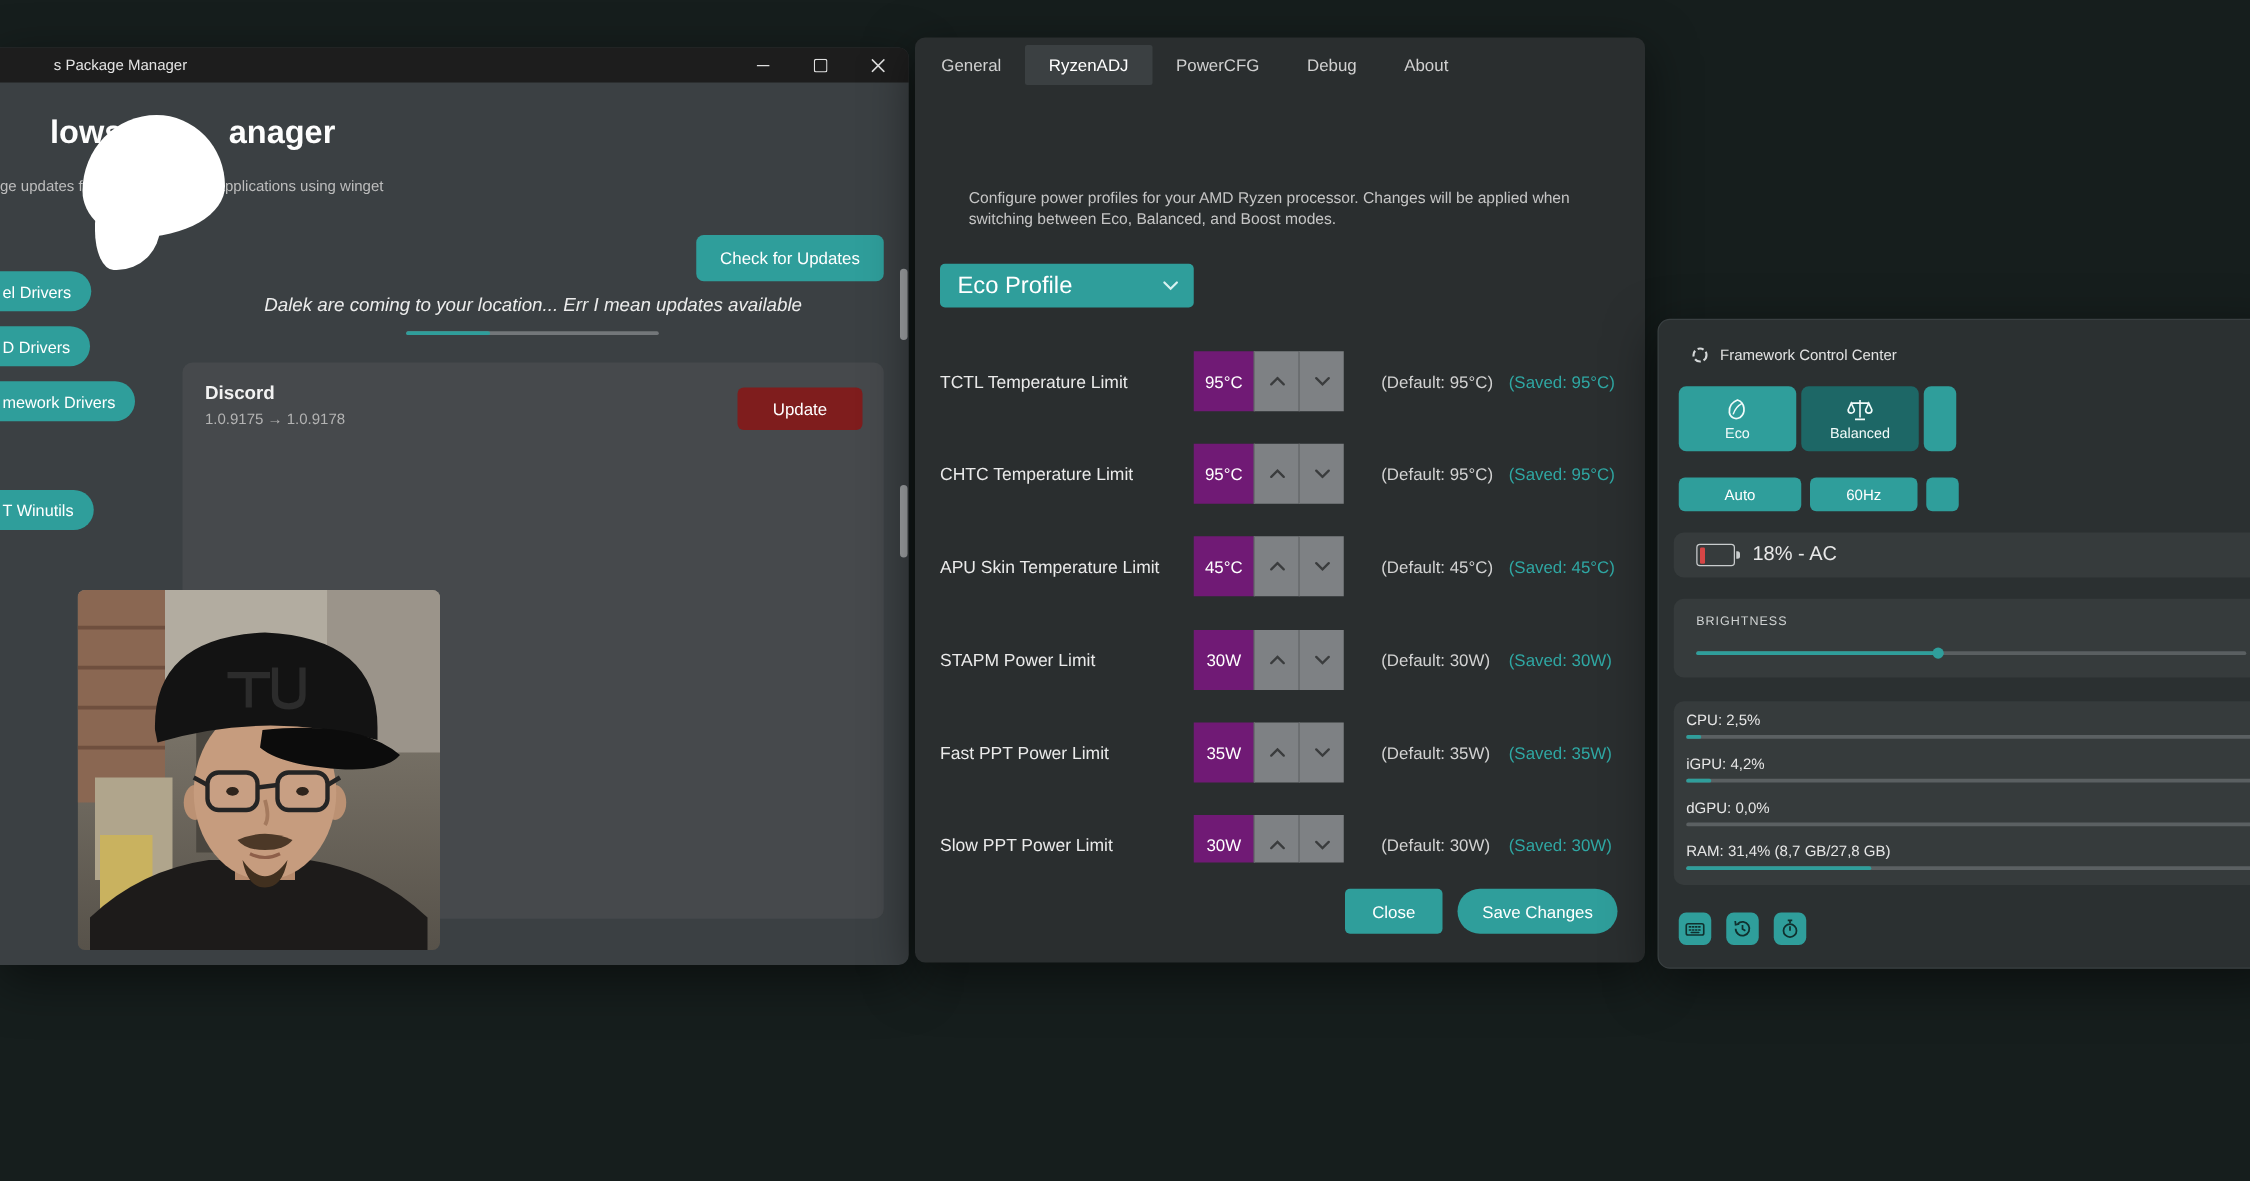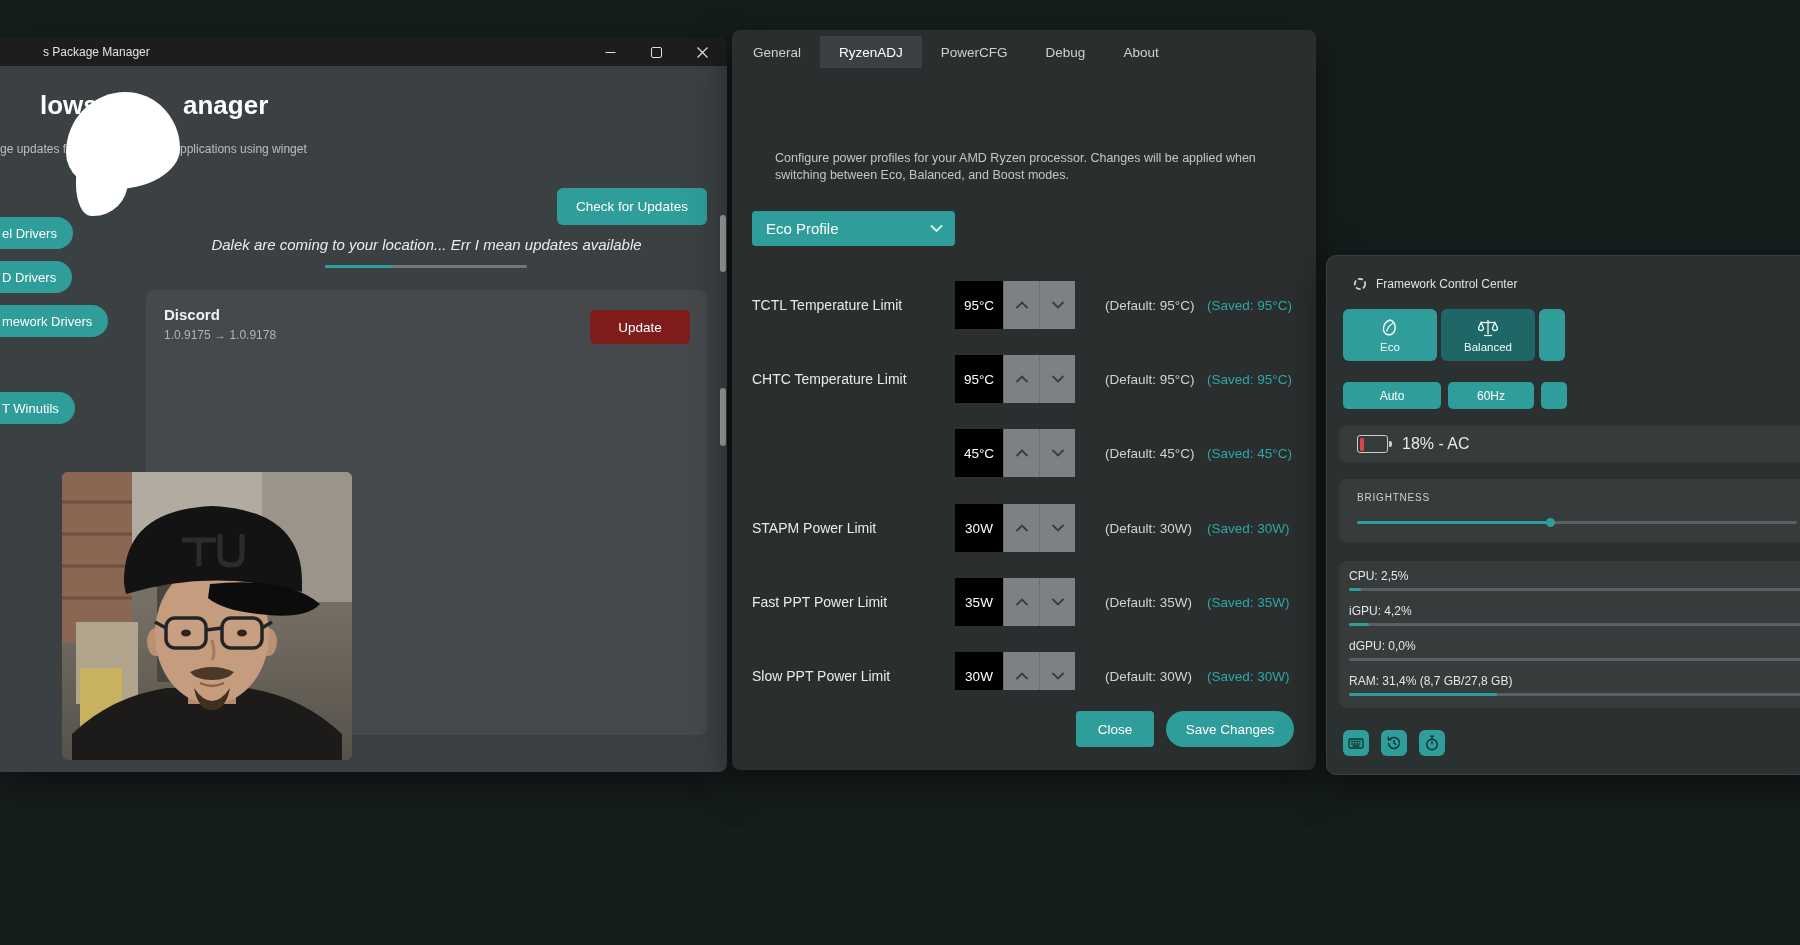--- a/index.html
+++ b/index.html
@@ -38,28 +38,28 @@
   
   .win-mid{position:absolute;left:732px;top:30px;width:584px;height:740px;background:#2a2e2f;border-radius:8px;
            box-shadow:0 12px 40px rgba(0,0,0,.5);}
   .tabs{position:absolute;left:2px;top:6px;height:32px;display:flex;align-items:stretch;}
   .tab{padding:0 19px;display:flex;align-items:center;font-size:13.5px;color:#d0d0d0;border-radius:2px;}
   .tab.active{background:#3b4042;color:#ffffff;}
   .mid-title{position:absolute;left:20px;top:72px;font-size:22px;font-weight:bold;color:#fafafa;}
   .mid-desc{position:absolute;left:43px;top:120px;font-size:12.5px;line-height:17px;color:#c5c5c5;}
   .dropdown{position:absolute;left:20px;top:181px;width:203px;height:35px;background:#2f9e9b;border-radius:4px;
             display:flex;align-items:center;padding:0 12px 0 14px;box-sizing:border-box;}
-  .dropdown-label{font-size:15px;color:#ffffff;}
+  .dropdown-label{font-size:19px;color:#ffffff;}
   .dropdown .chev{margin-left:auto;display:flex;}
   .settings-viewport{position:absolute;left:0;top:245px;width:584px;height:415px;overflow:hidden;}
   .setting-row{position:absolute;left:0;width:100%;height:48px;}
   .r0{top:6px;} .r1{top:80px;} .r2{top:154px;} .r3{top:229px;} .r4{top:303px;} .r5{top:377px;}
   .s-label{position:absolute;left:20px;top:0;height:48px;display:flex;align-items:center;font-size:14px;color:#eaeaea;}
   .spinner{position:absolute;left:223px;top:0;width:148px;height:48px;display:flex;}
-  .spin-val{width:48px;background:#000000;color:#fff;font-size:13.5px;display:flex;align-items:center;justify-content:center;}
+  .spin-val{width:48px;background:#701a75;color:#fff;font-size:13.5px;display:flex;align-items:center;justify-content:center;}
   .spin-btn{width:35px;background:#7e8184;display:flex;align-items:center;justify-content:center;border-left:1px solid #6b6e70;}
   .s-default{position:absolute;left:373px;top:0;height:48px;display:flex;align-items:center;font-size:13.5px;color:#d2d2d2;white-space:nowrap;}
   .s-saved{position:absolute;left:475px;top:0;height:48px;display:flex;align-items:center;font-size:13.5px;color:#2fa7a3;white-space:nowrap;}
   .mid-btn{position:absolute;top:681px;height:36px;background:#2f9e9b;color:#fff;border-radius:4px;
            font-size:13.5px;display:flex;align-items:center;justify-content:center;}
   .close-btn{left:344px;width:78px;} .save-btn{left:434px;width:128px;border-radius:18px;}
   
   .panel{position:absolute;left:1326px;top:255px;width:500px;height:520px;background:#2b3031;
          border:1px solid #3a4042;border-radius:10px;box-sizing:border-box;box-shadow:0 12px 40px rgba(0,0,0,.5);}
   .panel-header{position:absolute;left:25px;top:20px;display:flex;align-items:center;gap:8px;}
@@ -257,20 +257,21 @@
               <svg width="12" height="8" viewBox="0 0 12 8">
                 <path d="M1 1.5 L6 6.5 L11 1.5" stroke="#3a3c3d" stroke-width="1.8" fill="none" stroke-linecap="round"></path>
               </svg>
             </div>
         </div>
         <div class="s-default">(Default: 95°C)</div>
         <div class="s-saved">(Saved: 95°C)</div>
       </div>
 
       <div class="setting-row r2">
+        <div class="s-label">APU Skin Temperature Limit</div>
         <div class="spinner">
           <div class="spin-val">45°C</div>
           <div class="spin-btn">
               <svg width="12" height="8" viewBox="0 0 12 8">
                 <path d="M1 6.5 L6 1.5 L11 6.5" stroke="#3a3c3d" stroke-width="1.8" fill="none" stroke-linecap="round"></path>
               </svg>
             </div>
           <div class="spin-btn">
               <svg width="12" height="8" viewBox="0 0 12 8">
                 <path d="M1 1.5 L6 6.5 L11 1.5" stroke="#3a3c3d" stroke-width="1.8" fill="none" stroke-linecap="round"></path>

